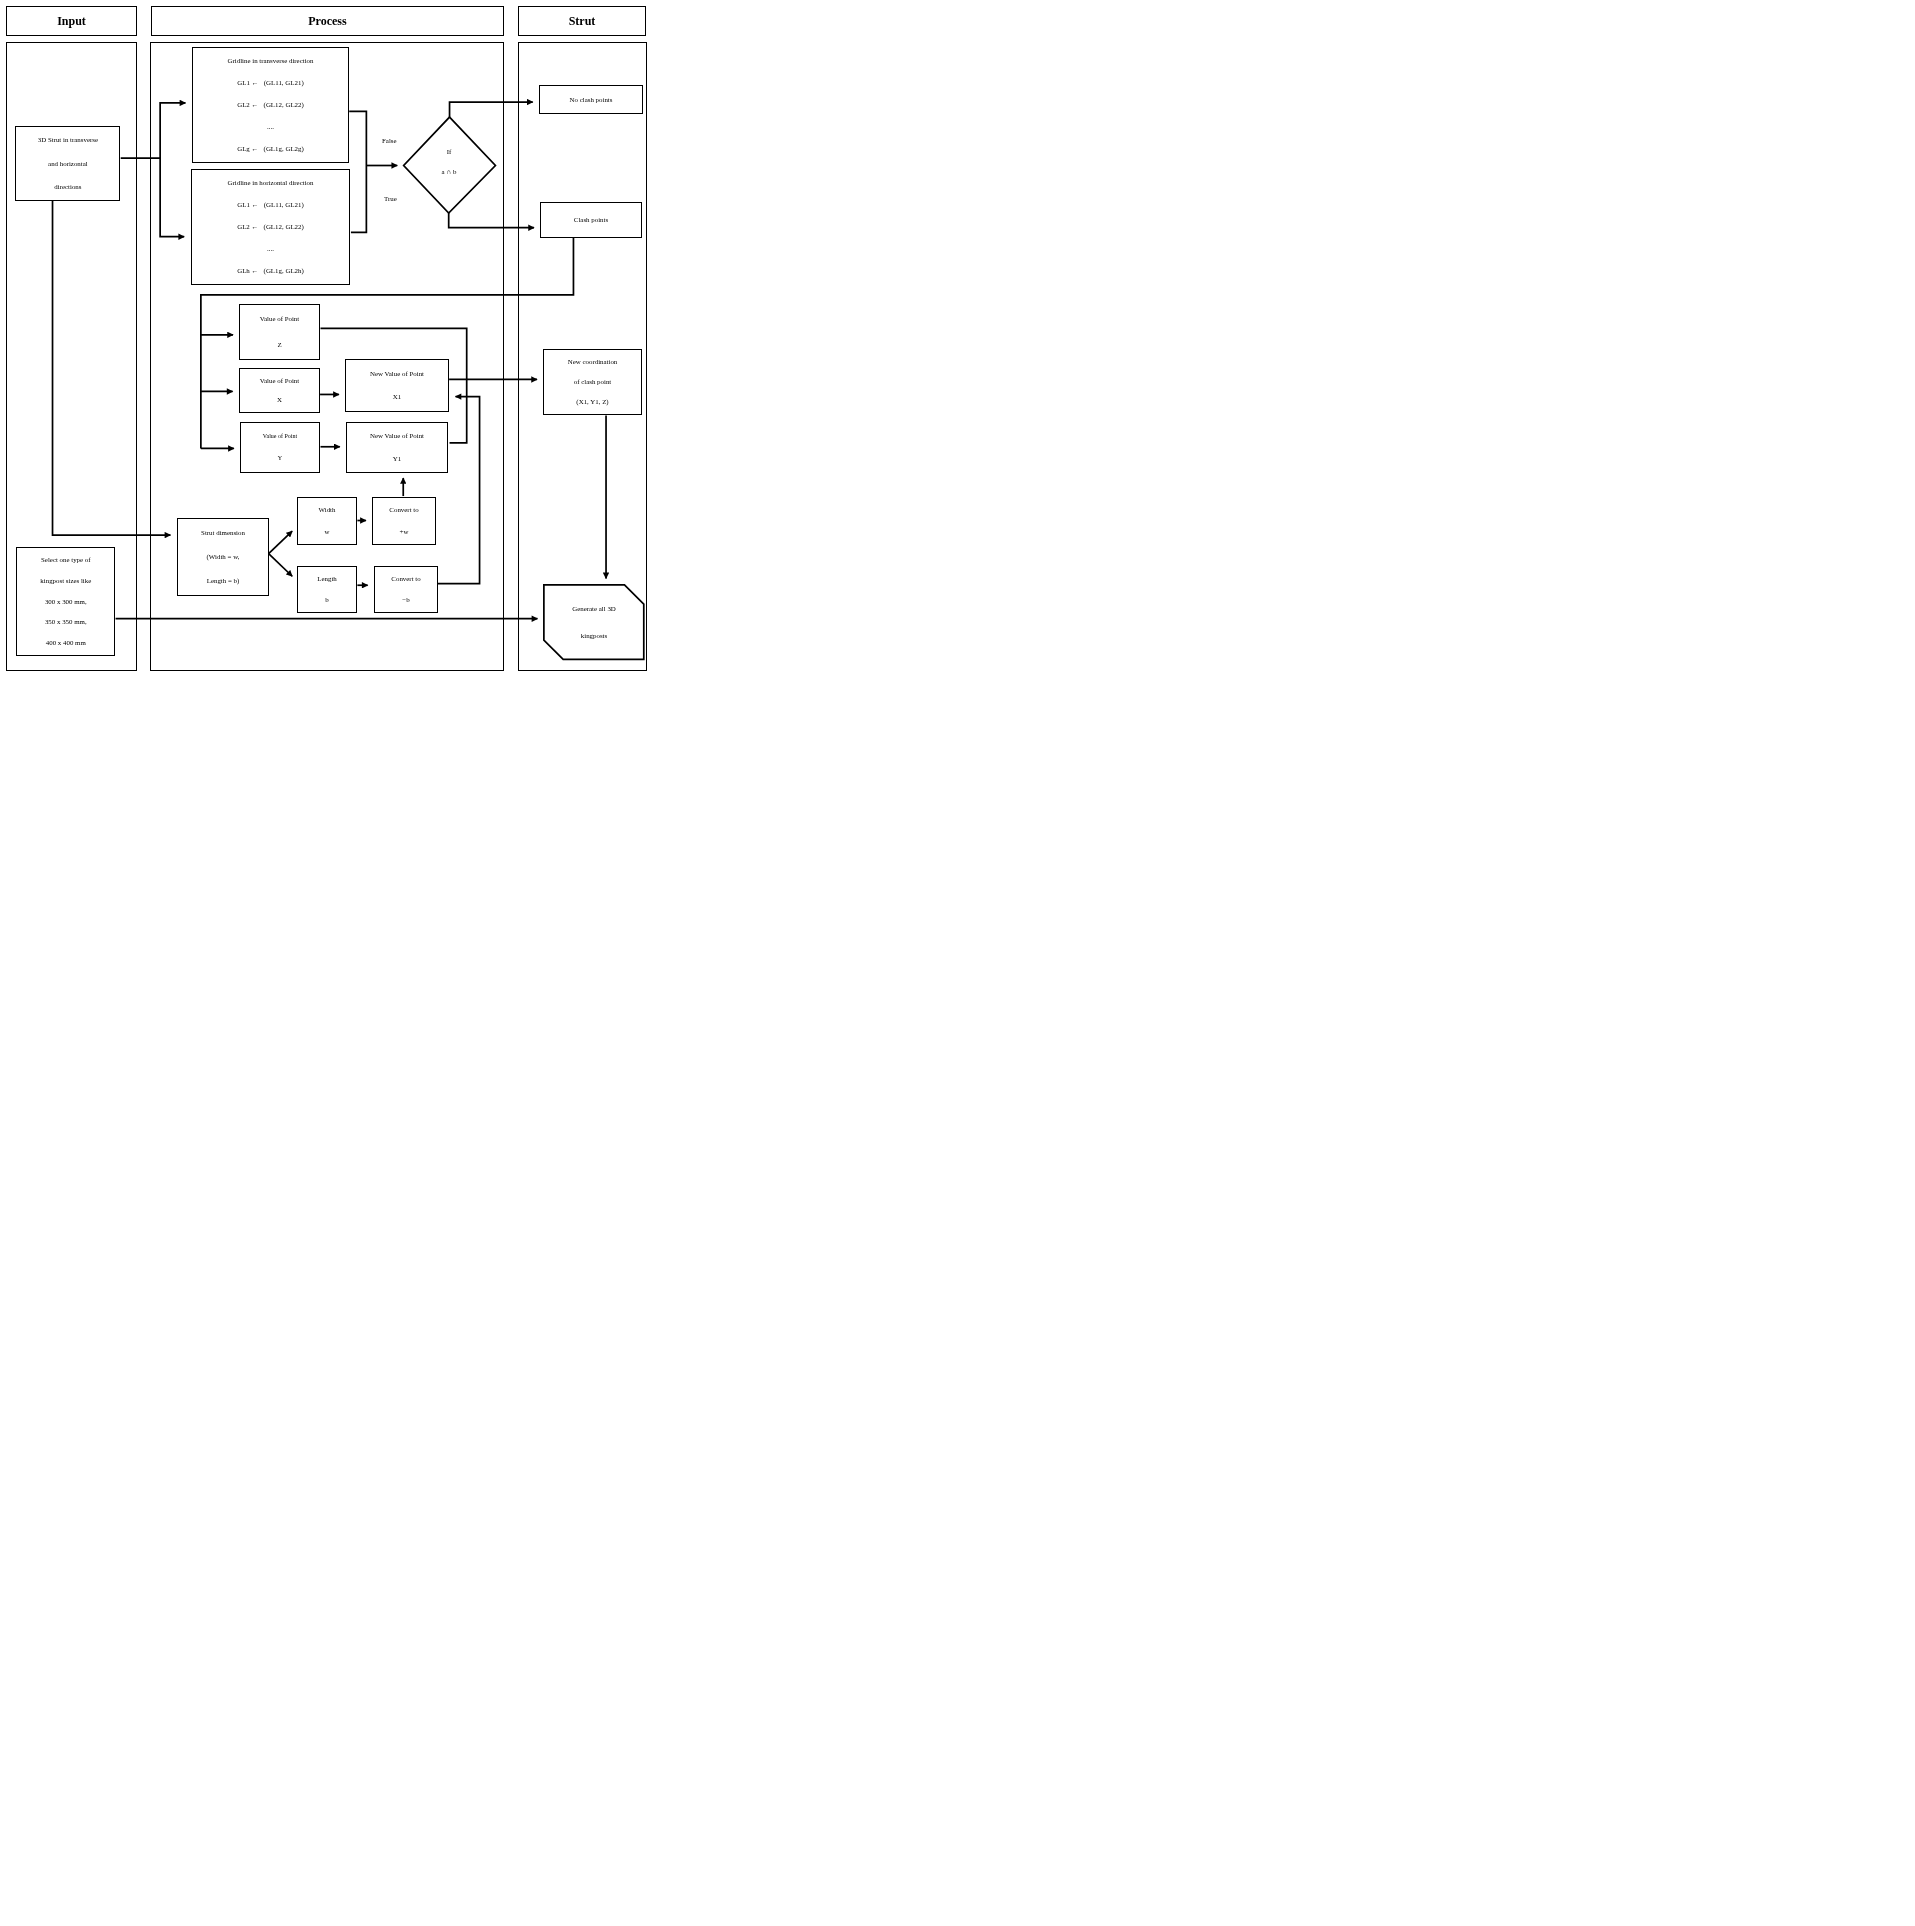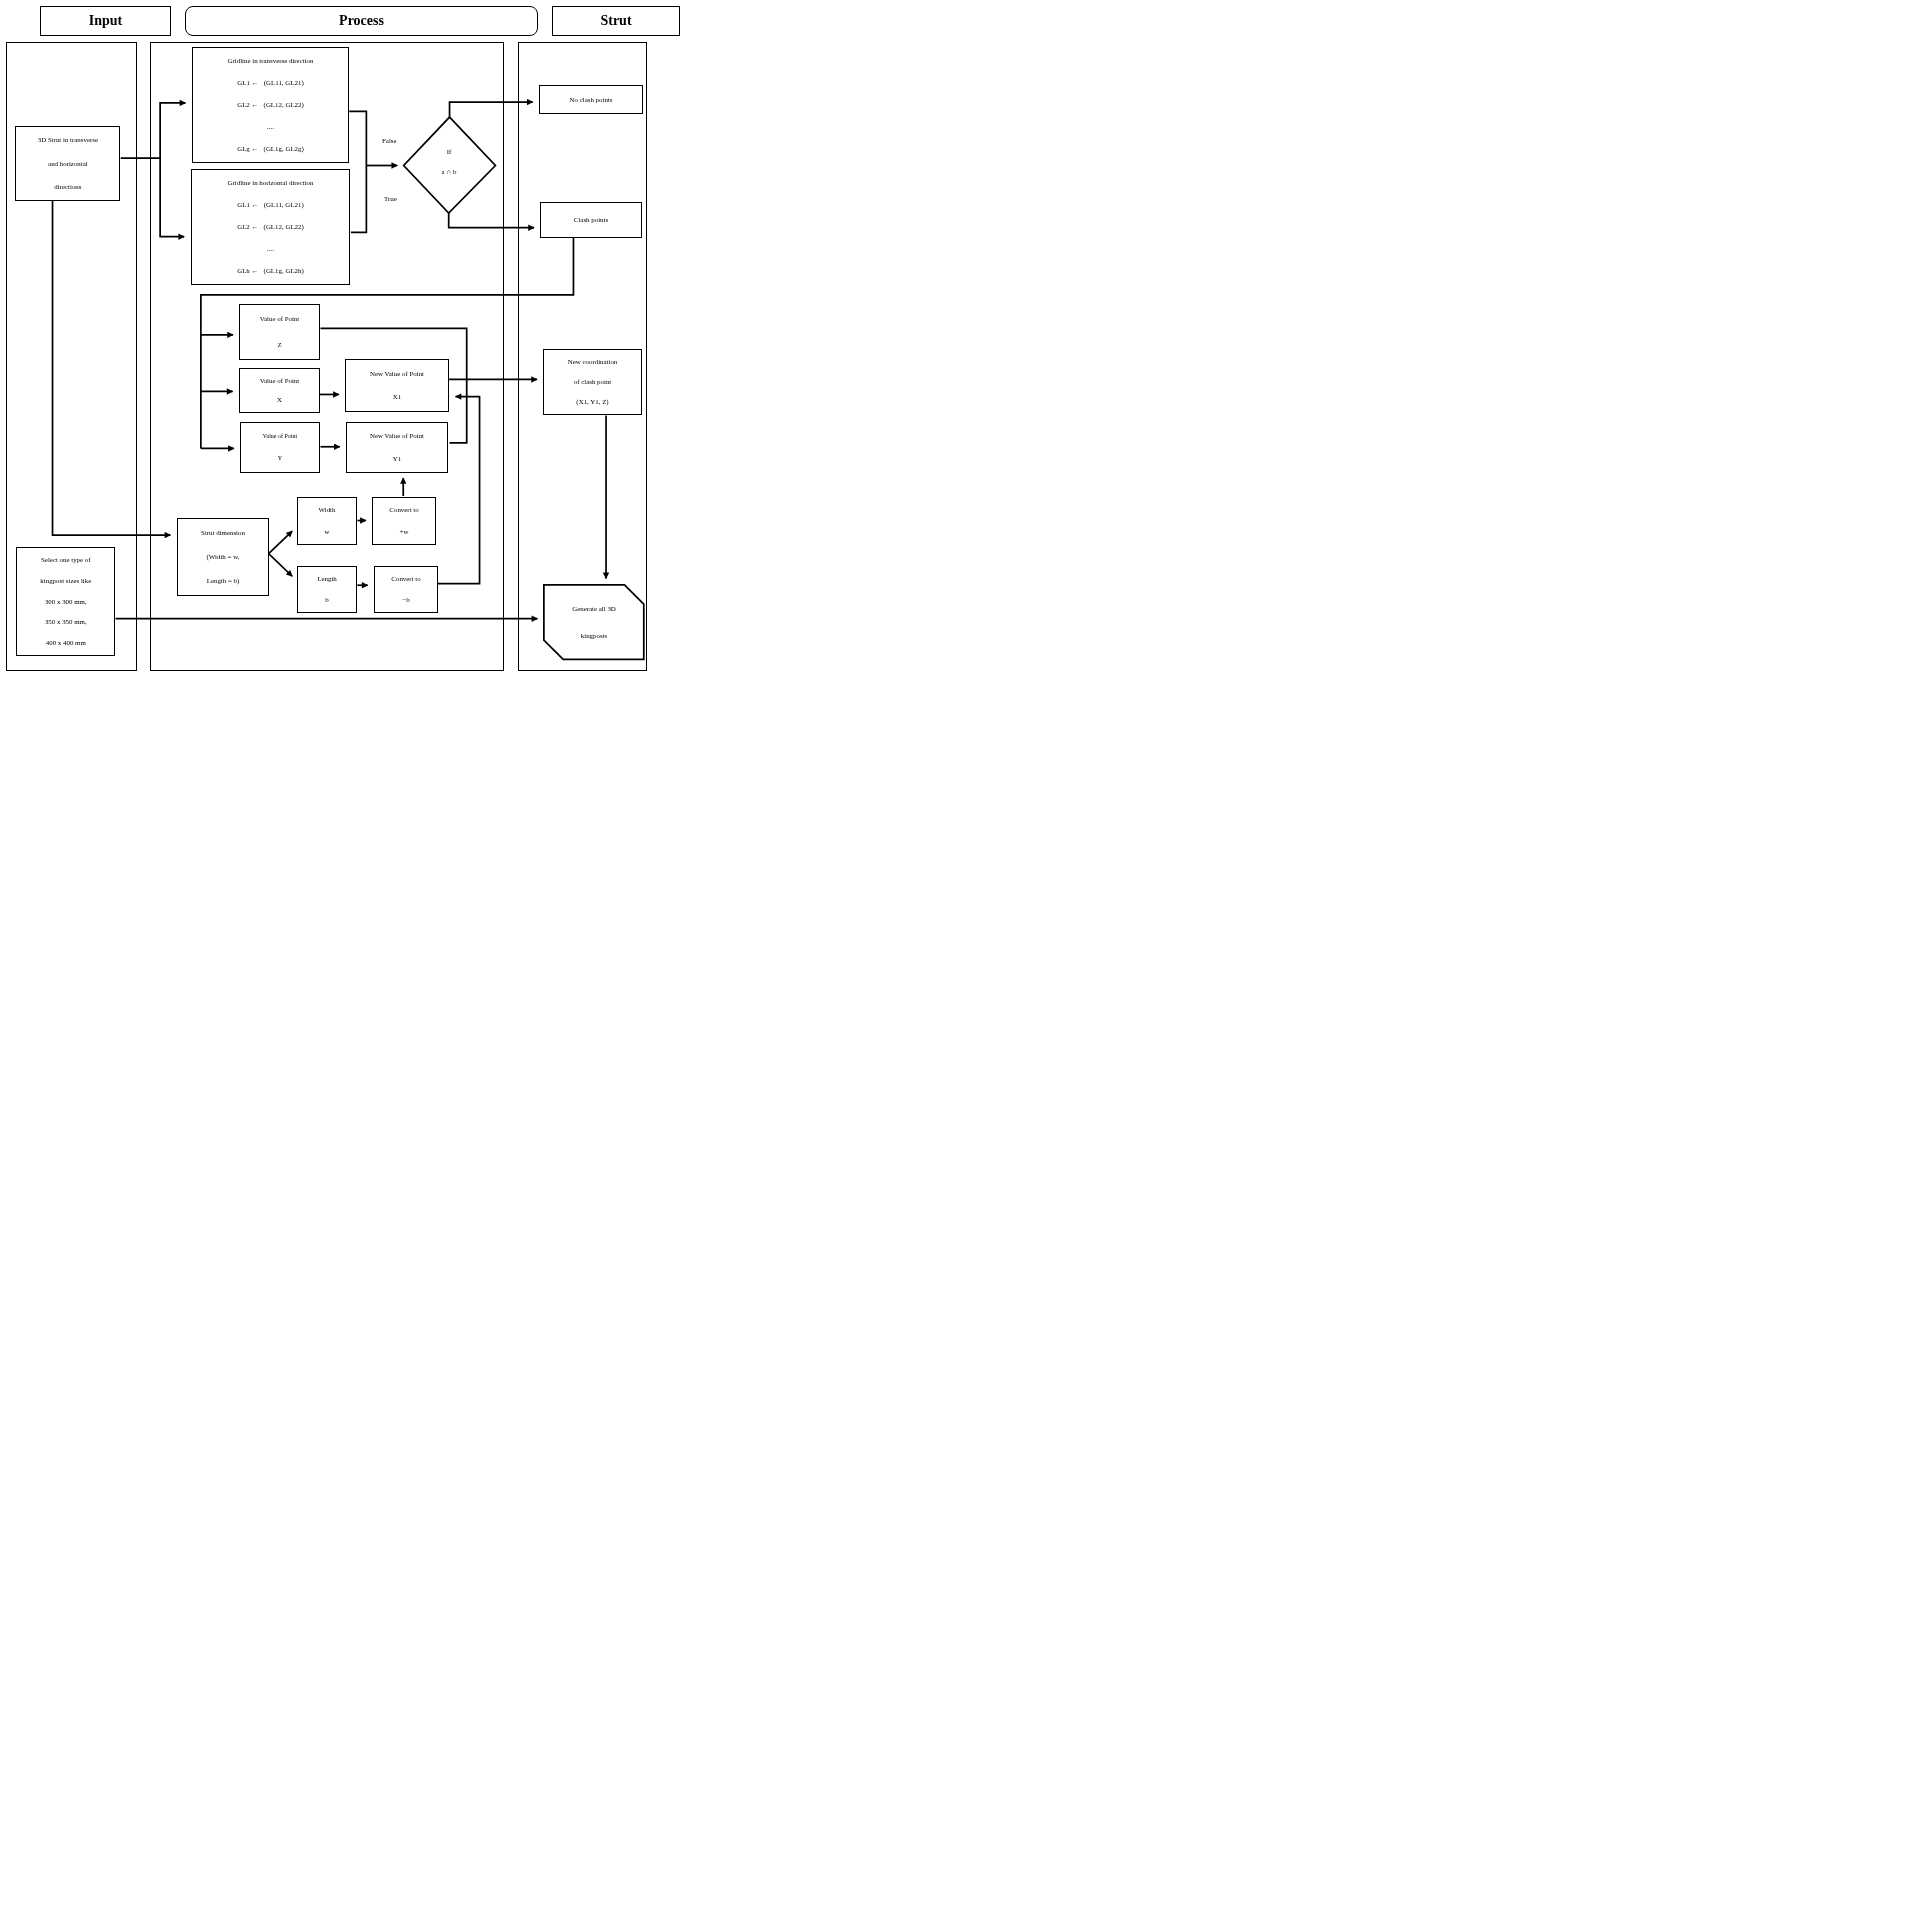--- a/index.html
+++ b/index.html
@@ -3,21 +3,21 @@
 <meta charset="utf-8">
 <style>
   html,body{margin:0;padding:0;background:#fff;}
   #canvas{
     position:relative;width:671px;height:674px;background:#fff;
     font-family:"Liberation Serif","DejaVu Serif",serif;color:#000;
   }
   .colframe{position:absolute;border:1.7px solid #000;background:transparent;}
   .hdr{
     position:absolute;border:1.7px solid #000;display:flex;align-items:center;justify-content:center;
-    font-weight:bold;font-size:14px;background:#fff;margin-left:34px;
+    font-weight:bold;font-size:12px;background:#fff;
   }
   svg.wires{position:absolute;left:0;top:0;width:671px;height:674px;}
   .node{
     position:absolute;border:1.7px solid #000;background:#fff;box-sizing:border-box;
     display:flex;flex-direction:column;justify-content:space-around;align-items:center;
     text-align:center;font-size:6.9px;line-height:1.15;padding:1.7px 0.9px;
   }
   .node .ln{white-space:nowrap;}
   .gridnode{font-size:6.9px;}
   .gridnode .ttl{white-space:nowrap;}
@@ -32,21 +32,21 @@
 
 <div id="canvas">
 
   <div class="colframe" style="left:6px;top:42px;width:129px;height:627px;"></div>
   <div class="colframe" style="left:150px;top:42px;width:352px;height:627px;"></div>
   <div class="colframe" style="left:518px;top:42px;width:127px;height:627px;"></div>
 
   <div class="hdr" style="left:6px;top:6px;width:129px;height:28px;">
     <span>Input</span>
   </div>
-  <div class="hdr" style="left:151px;top:6px;width:351px;height:28px;border-radius:8px;">
+  <div class="hdr" style="left:151px;top:6px;width:351px;height:28px;">
     <span>Process</span>
   </div>
   <div class="hdr" style="left:518px;top:6px;width:126px;height:28px;">
     <span>Strut</span>
   </div>
 
   <svg class="wires" viewBox="0 0 1564 1572">
     <defs>
       <marker id="ah" viewBox="0 0 10 10" refX="9" refY="5" markerWidth="17" markerHeight="15" orient="auto" markerUnits="userSpaceOnUse">
         <path d="M0,0 L10,5 L0,10 z" fill="#000"></path>

